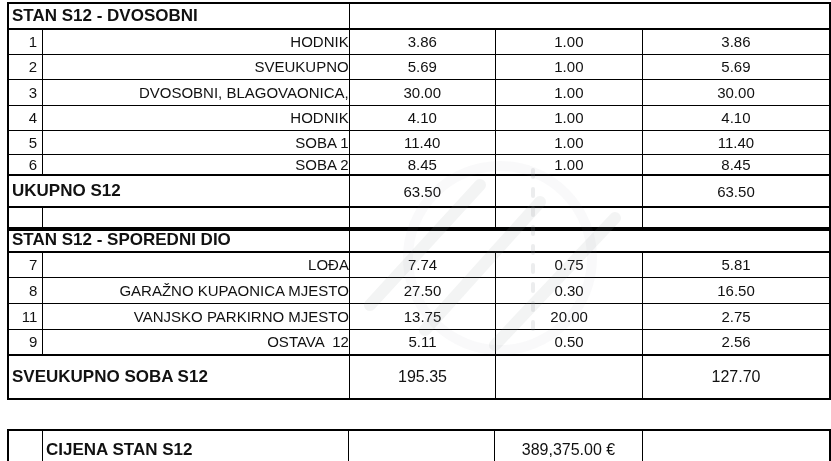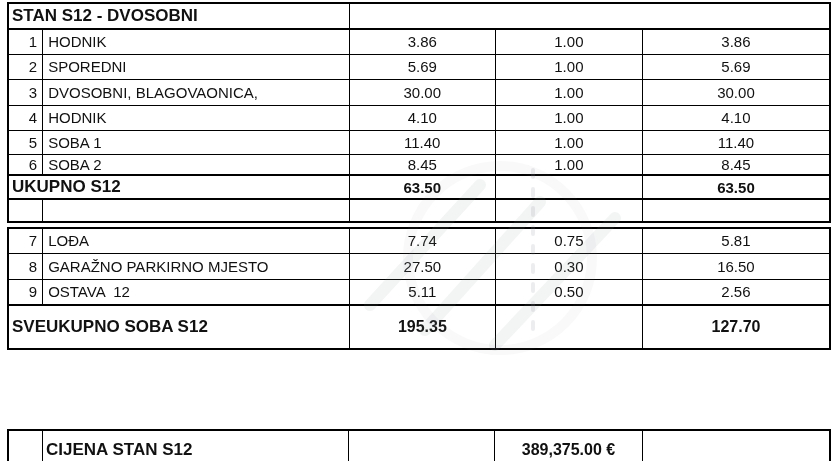--- a/index.html
+++ b/index.html
@@ -30,23 +30,23 @@
     vertical-align: middle;
   }
   .title {
     font-weight: bold;
     font-size: 17px;
     text-align: left;
     padding-left: 3px;
     white-space: pre;
   }
   .num  { text-align: right; padding-right: 5px; font-size: 15px; }
-  .name { text-align: left;  padding-left: 5px;  font-size: 15px; white-space: pre; }
+  .name { text-align: right;  padding-left: 5px;  font-size: 15px; white-space: pre; }
   .val  { text-align: center; font-size: 15px; }
-  .b    { font-weight: bold; }
+  .b    { font-weight: normal; }
   .big  { font-size: 16px; border-radius: 17px; }
   .thick-bottom { border-bottom-width: 2px; }
   .thick-top    { border-top-width: 2px; }
   .watermark {
     position: absolute;
     left: 325px;
     top: 140px;
     pointer-events: none;
     z-index: 3;
   }
@@ -71,21 +71,21 @@
     </tr>
     <tr style="height:25px">
       <td class="num">1</td>
       <td class="name">HODNIK</td>
       <td class="val">3.86</td>
       <td class="val">1.00</td>
       <td class="val">3.86</td>
     </tr>
     <tr style="height:25px">
       <td class="num">2</td>
-      <td class="name">SPOREDNI</td>
+      <td class="name">SVEUKUPNO</td>
       <td class="val">5.69</td>
       <td class="val">1.00</td>
       <td class="val">5.69</td>
     </tr>
     <tr style="height:26px">
       <td class="num">3</td>
       <td class="name">DVOSOBNI, BLAGOVAONICA,</td>
       <td class="val">30.00</td>
       <td class="val">1.00</td>
       <td class="val">30.00</td>
@@ -104,21 +104,21 @@
       <td class="val">1.00</td>
       <td class="val">11.40</td>
     </tr>
     <tr style="height:21px">
       <td class="num">6</td>
       <td class="name">SOBA 2</td>
       <td class="val">8.45</td>
       <td class="val">1.00</td>
       <td class="val">8.45</td>
     </tr>
-    <tr style="height:24px">
+    <tr style="height:32px">
       <td colspan="2" class="title thick-top thick-bottom">UKUPNO S12</td>
       <td class="val b thick-top thick-bottom">63.50</td>
       <td class="val thick-top thick-bottom"></td>
       <td class="val b thick-top thick-bottom">63.50</td>
     </tr>
     <tr style="height:23px">
       <td></td>
       <td></td>
       <td></td>
       <td></td>
@@ -129,33 +129,44 @@
 
   <table class="t2">
     <colgroup>
       <col style="width:35px">
         <col style="width:308px">
         <col style="width:148px">
         <col style="width:149px">
         <col style="width:190px">
     </colgroup>
     <tbody>
+        <tr style="height:24px">
+      <td colspan="2" class="title thick-bottom">STAN S12 - SPOREDNI DIO</td>
+      <td colspan="3" class="thick-bottom"></td>
+    </tr>
     <tr style="height:25px">
       <td class="num">7</td>
       <td class="name">LOĐA</td>
       <td class="val">7.74</td>
       <td class="val">0.75</td>
       <td class="val">5.81</td>
     </tr>
     <tr style="height:26px">
       <td class="num">8</td>
-      <td class="name">GARAŽNO PARKIRNO MJESTO</td>
+      <td class="name">GARAŽNO KUPAONICA MJESTO</td>
       <td class="val">27.50</td>
       <td class="val">0.30</td>
       <td class="val">16.50</td>
+    </tr>
+    <tr style="height:26px">
+      <td class="num">11</td>
+      <td class="name">VANJSKO PARKIRNO MJESTO</td>
+      <td class="val">13.75</td>
+      <td class="val">20.00</td>
+      <td class="val">2.75</td>
     </tr>
     <tr style="height:26px">
       <td class="num">9</td>
       <td class="name">OSTAVA  12</td>
       <td class="val">5.11</td>
       <td class="val">0.50</td>
       <td class="val">2.56</td>
     </tr>
     <tr style="height:44px">
       <td colspan="2" class="title thick-top">SVEUKUPNO SOBA S12</td>

